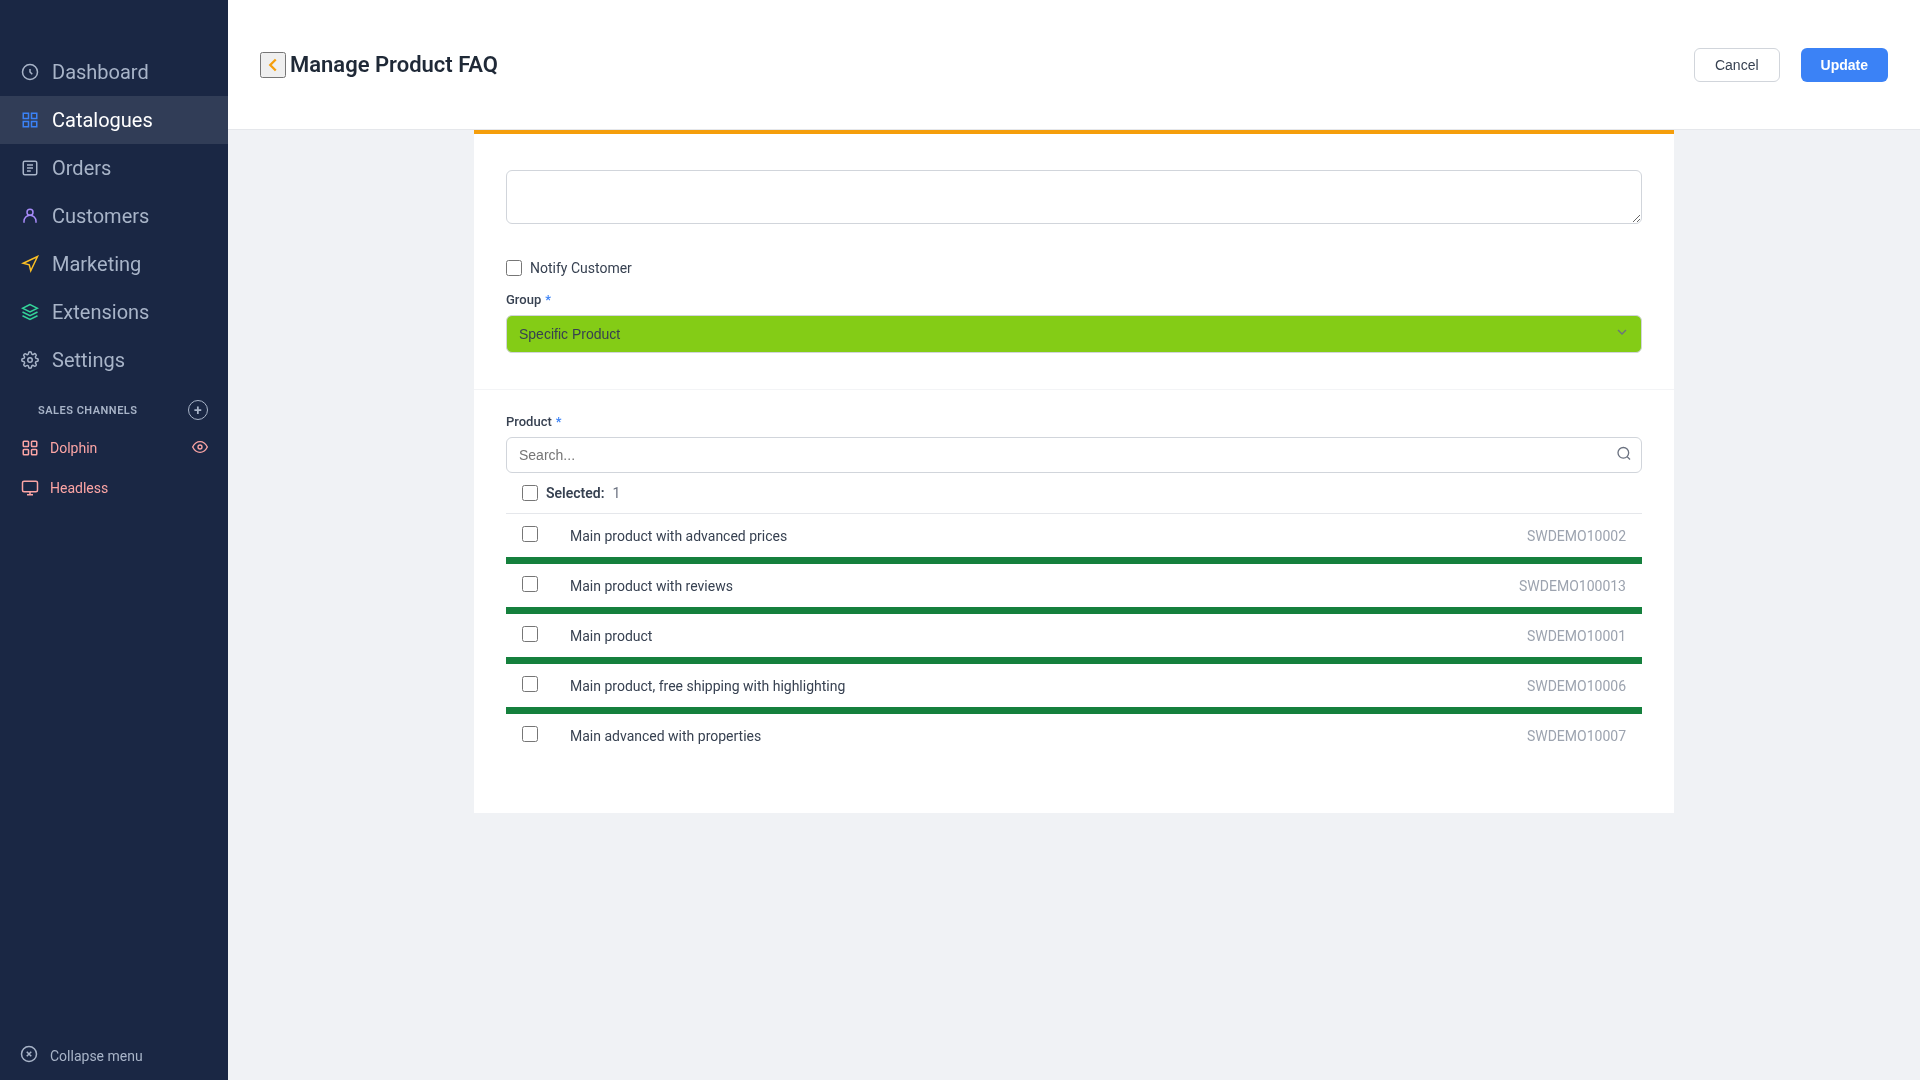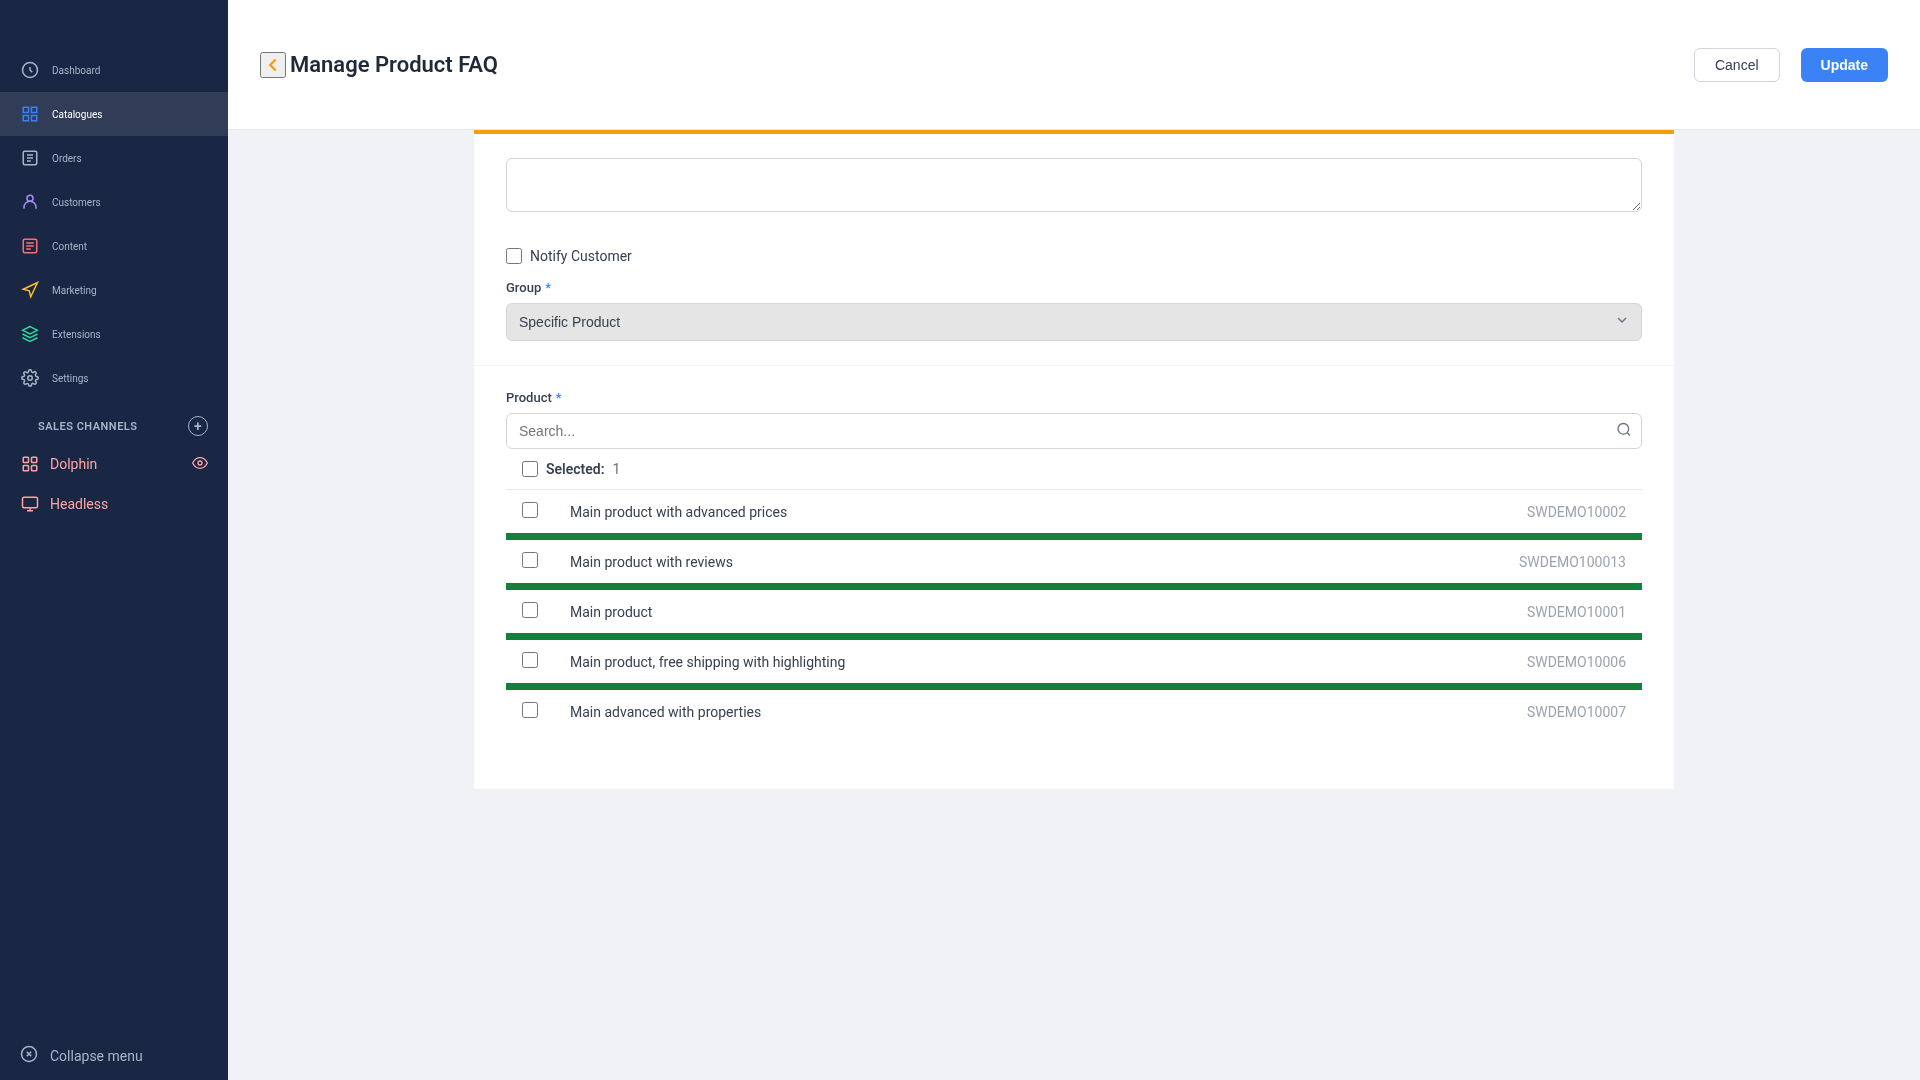--- a/index.html
+++ b/index.html
@@ -24,21 +24,21 @@
     .sidebar-nav {
       flex: 1;
       padding: 8px 0;
     }
     .nav-item {
       display: flex;
       align-items: center;
       gap: 12px;
       padding: 12px 20px;
       color: #a8b4c8;
-      font-size: 10px;
+      font-size: 20px;
       cursor: pointer;
       border-radius: 0;
       transition: background 0.15s;
     }
     .nav-item.active { color: #fff; background: rgba(255,255,255,0.1); }
     .nav-icon {
       width: 20px;
       height: 20px;
       display: flex;
       align-items: center;
@@ -166,21 +166,21 @@
     }
 
     
     .progress-bar {
       height: 4px;
       background: #f59e0b;
       width: 100%;
     }
 
     .form-section {
-      padding: 24px 32px;
+      padding: 36px 32px;
     }
 
     .textarea-field {
       width: 100%;
       border: 1px solid #d1d5db;
       border-radius: 6px;
       padding: 10px 12px;
       font-size: 14px;
       min-height: 60px;
       resize: vertical;
@@ -215,21 +215,21 @@
     }
     .required-star { color: #3b82f6; }
 
     .select-field {
       width: 100%;
       border: 1px solid #d1d5db;
       border-radius: 6px;
       padding: 10px 12px;
       font-size: 14px;
       color: #374151;
-      background: #e5e5e5;
+      background: #84cc16;
       appearance: none;
       cursor: pointer;
       outline: none;
     }
     .select-wrapper {
       position: relative;
     }
     .select-chevron {
       position: absolute;
       right: 12px;
@@ -365,29 +365,20 @@
       <span>Orders</span>
     </div>
     <div class="nav-item">
       <span class="nav-icon">
         <svg width="18" height="18" viewBox="0 0 24 24" fill="none" stroke="#a78bfa" stroke-width="2">
             <circle cx="12" cy="7" r="4"></circle>
             <path d="M4 21v-2a8 8 0 0116 0v2"></path>
           </svg>
       </span>
       <span>Customers</span>
-    </div>
-    <div class="nav-item">
-      <span class="nav-icon">
-        <svg width="18" height="18" viewBox="0 0 24 24" fill="none" stroke="#f87171" stroke-width="2">
-            <rect x="3" y="3" width="18" height="18" rx="2"></rect>
-            <path d="M7 8h10M7 12h10M7 16h6"></path>
-          </svg>
-      </span>
-      <span>Content</span>
     </div>
     <div class="nav-item">
       <span class="nav-icon">
         <svg width="18" height="18" viewBox="0 0 24 24" fill="none" stroke="#fbbf24" stroke-width="2">
             <path d="M3 11l19-9-9 19-2-8-8-2z"></path>
           </svg>
       </span>
       <span>Marketing</span>
     </div>
     <div class="nav-item">

